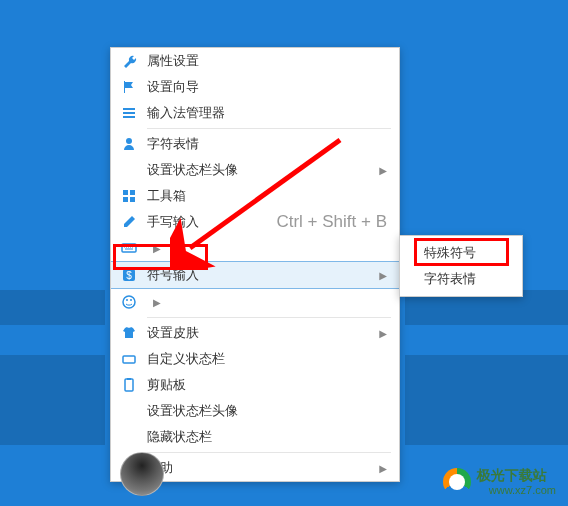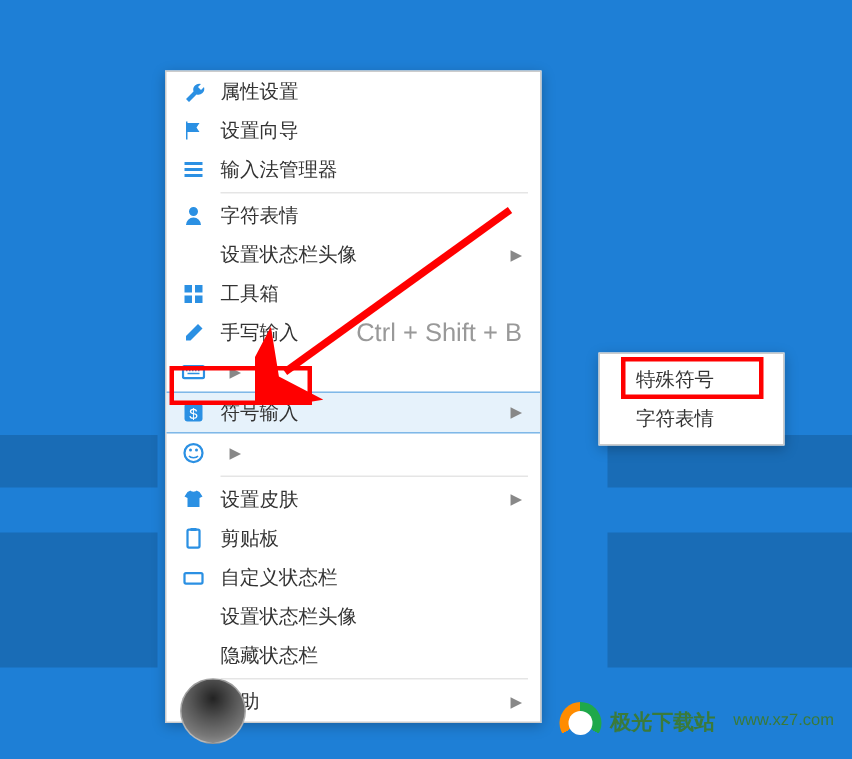--- a/index.html
+++ b/index.html
@@ -13,21 +13,21 @@
   overflow: hidden;
 }
 .shadow-block {
   position: absolute;
   background: rgba(0,0,0,0.15);
 }
 .menu {
   position: absolute;
   left: 110px;
   top: 47px;
-  width: 251px;
+  width: 290px;
   background: #fff;
   border: 1px solid #ccc;
   box-shadow: 0 2px 8px rgba(0,0,0,0.25);
 }
 .menu-item {
   display: flex;
   align-items: center;
   height: 26px;
   padding: 0 12px 0 8px;
   color: #333;
@@ -109,21 +109,21 @@
   background: conic-gradient(#1fa84a 0 120deg, #1e7fd6 120deg 240deg, #ff8c00 240deg 360deg);
   position: relative;
 }
 .watermark .logo::after {
   content:"";
   position:absolute;
   inset:6px;
   background:#fff;
   border-radius:50%;
 }
-.watermark .text { display:flex; flex-direction:row; line-height:1.1;justify-content:flex-end; }
+.watermark .text { display:flex; flex-direction:column; line-height:1.1;justify-content:flex-end; }
 .watermark .t1 { color:#3a7a3a; font-size:14px; font-weight:bold; }
 .watermark .t2 { color:#3a7a3a; font-size:11px;margin-left:12px; }
 svg.ico { width:16px; height:16px; }
 </style>
 </head>
 <body>
 
 <div class="shadow-block" style="left:0;top:290px;width:105px;height:35px"></div>
 <div class="shadow-block" style="left:0;top:355px;width:105px;height:90px"></div>
 <div class="shadow-block" style="left:405px;top:290px;width:170px;height:35px"></div>
@@ -221,33 +221,33 @@
         <svg class="ico" viewBox="0 0 16 16">
           <path fill="currentColor" d="M4 3l2-1c0 1 4 1 4 0l2 1 2 3-2 1v6H4V7L2 6z"></path>
         </svg>
       </span>
     <span class="label">设置皮肤</span>
     <span class="arrow">▶</span>
   </div>
   <div class="menu-item">
     <span class="icon">
         <svg class="ico" viewBox="0 0 16 16">
+          <rect x="2" y="5" width="12" height="7" rx="1" fill="none" stroke="currentColor" stroke-width="1.5"></rect>
+        </svg>
+      </span>
+    <span class="label">自定义状态栏</span>
+  </div>
+  <div class="menu-item">
+    <span class="icon">
+        <svg class="ico" viewBox="0 0 16 16">
           <rect x="4" y="2" width="8" height="12" rx="1" fill="none" stroke="currentColor" stroke-width="1.5"></rect>
           <rect x="6" y="1" width="4" height="2" fill="currentColor"></rect>
         </svg>
       </span>
     <span class="label">剪贴板</span>
-  </div>
-  <div class="menu-item">
-    <span class="icon">
-        <svg class="ico" viewBox="0 0 16 16">
-          <rect x="2" y="5" width="12" height="7" rx="1" fill="none" stroke="currentColor" stroke-width="1.5"></rect>
-        </svg>
-      </span>
-    <span class="label">自定义状态栏</span>
   </div>
   <div class="menu-item">
     <span class="icon"></span>
     <span class="label">设置状态栏头像</span>
   </div>
   <div class="menu-item">
     <span class="icon"></span>
     <span class="label">隐藏状态栏</span>
   </div>
   <div class="divider"></div>

